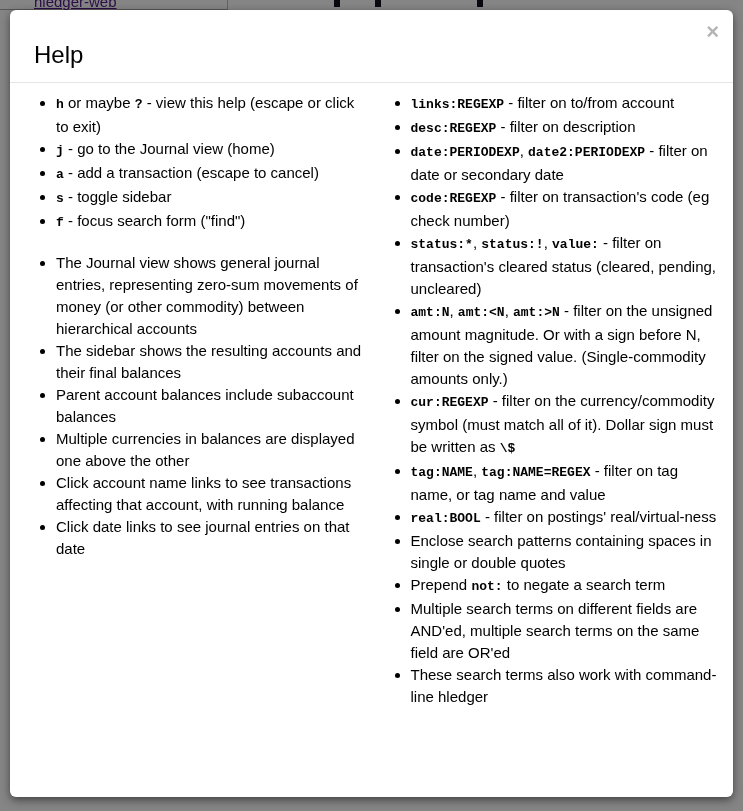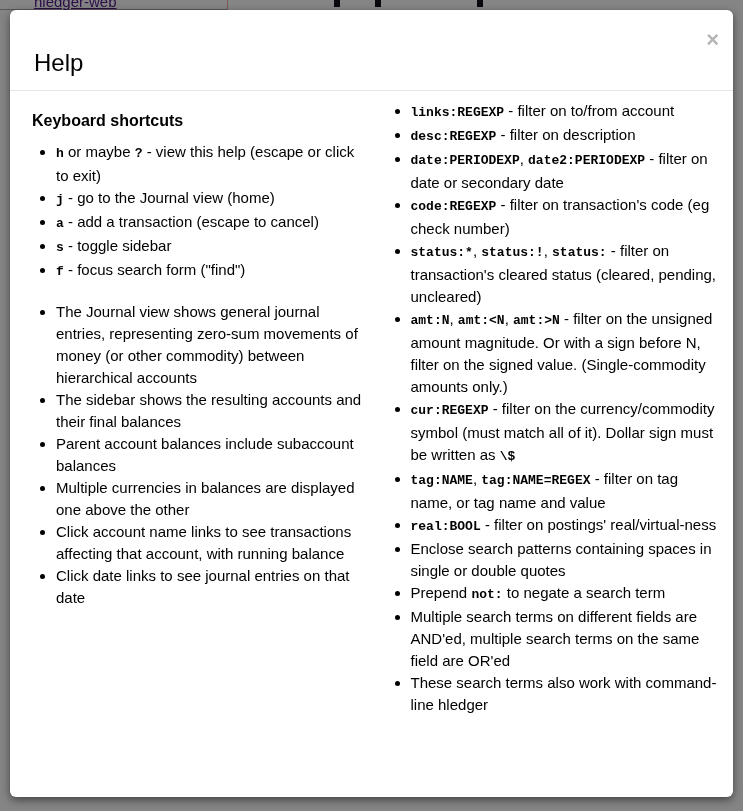--- a/index.html
+++ b/index.html
@@ -55,21 +55,20 @@
     background: #ffffff;
     border-radius: 6px;
     box-shadow: 0 3px 9px rgba(0,0,0,0.5);
     z-index: 20;
     box-sizing: border-box;
   }
   .modal-header {
     padding: 30px 15px 12px 24px;
     border-bottom: 1px solid #e5e5e5;
     position: relative;
-    margin-top: 8px;
   }
   .modal-title {
     margin: 0;
     font-size: 24px;
     font-weight: normal;
     line-height: 30px;
     color: #000;
   }
   .close-btn {
     position: absolute;
@@ -131,21 +130,20 @@
 
 <div class="backdrop"></div>
 
 <div class="modal">
   <div class="modal-header">
     <h3 class="modal-title">Help</h3>
     <button class="close-btn">×</button>
   </div>
   <div class="modal-body">
     <div class="col">
-        <h4>Keyboard shortcuts</h4>
         <ul>
           <li><span class="code">h</span><span> or maybe </span><span class="code">?</span><span> - view this help (escape or click to exit)</span></li>
           <li><span class="code">j</span><span> - go to the Journal view (home)</span></li>
           <li><span class="code">a</span><span> - add a transaction (escape to cancel)</span></li>
           <li><span class="code">s</span><span> - toggle sidebar</span></li>
           <li><span class="code">f</span><span> - focus search form ("find")</span></li>
         </ul>
         <ul>
           <li><span>The Journal view shows general journal entries, representing zero-sum movements of money (or other commodity) between hierarchical accounts</span></li>
           <li><span>The sidebar shows the resulting accounts and their final balances</span></li>
@@ -154,21 +152,21 @@
           <li><span>Click account name links to see transactions affecting that account, with running balance</span></li>
           <li><span>Click date links to see journal entries on that date</span></li>
         </ul>
       </div>
     <div class="col">
         <ul>
           <li><span class="code">links:REGEXP</span><span> - filter on to/from account</span></li>
           <li><span class="code">desc:REGEXP</span><span> - filter on description</span></li>
           <li><span class="code">date:PERIODEXP</span><span>, </span><span class="code">date2:PERIODEXP</span><span> - filter on date or secondary date</span></li>
           <li><span class="code">code:REGEXP</span><span> - filter on transaction's code (eg check number)</span></li>
-          <li><span class="code">status:*</span><span>, </span><span class="code">status:!</span><span>, </span><span class="code">status:</span><span> - filter on transaction's cleared status (cleared, pending, uncleared)</span></li>
+          <li><span class="code">status:*</span><span>, </span><span class="code">status:!</span><span>, </span><span class="code">value:</span><span> - filter on transaction's cleared status (cleared, pending, uncleared)</span></li>
           <li><span class="code">amt:N</span><span>, </span><span class="code">amt:&lt;N</span><span>, </span><span class="code">amt:&gt;N</span><span> - filter on the unsigned amount magnitude. Or with a sign before N, filter on the signed value. (Single-commodity amounts only.)</span></li>
           <li><span class="code">cur:REGEXP</span><span> - filter on the currency/commodity symbol (must match all of it). Dollar sign must be written as </span><span class="code">\$</span></li>
           <li><span class="code">tag:NAME</span><span>, </span><span class="code">tag:NAME=REGEX</span><span> - filter on tag name, or tag name and value</span></li>
           <li><span class="code">real:BOOL</span><span> - filter on postings' real/virtual-ness</span></li>
           <li><span>Enclose search patterns containing spaces in single or double quotes</span></li>
           <li><span>Prepend </span><span class="code">not:</span><span> to negate a search term</span></li>
           <li><span>Multiple search terms on different fields are AND'ed, multiple search terms on the same field are OR'ed</span></li>
           <li><span>These search terms also work with command-line hledger</span></li>
         </ul>
       </div>

